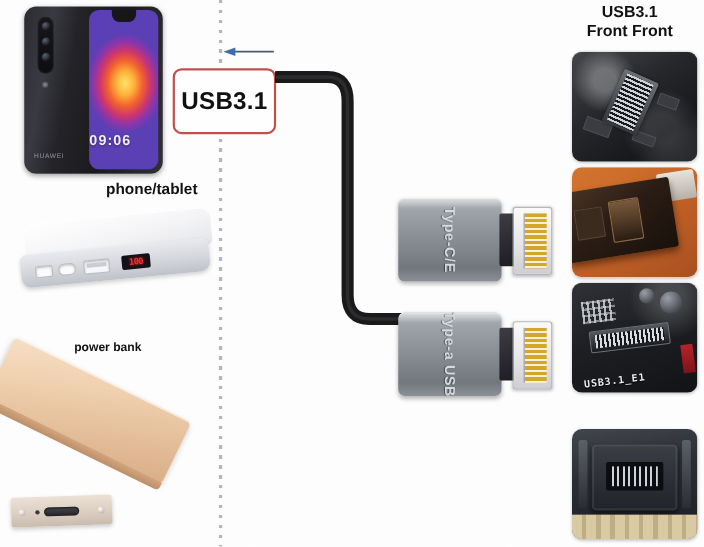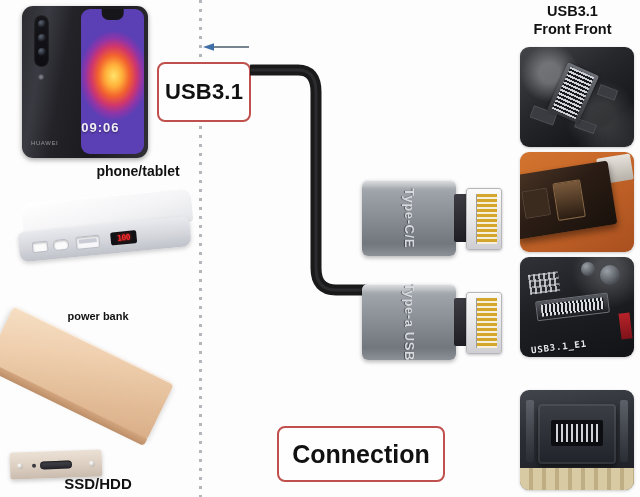--- a/index.html
+++ b/index.html
@@ -558,21 +558,20 @@
 
   <div id="ssd-wrap">
     <div class="ssd-body"></div>
     <div class="ssd-end">
       <div class="screw l"></div>
       <div class="dot"></div>
       <div class="cport"></div>
       <div class="screw r"></div>
     </div>
   </div>
-  <div class="caption" id="cap-ssd">SSD/HDD</div>
 
   <svg class="arrow-left" viewBox="0 0 46 10">
     <line x1="8" y1="5" x2="46" y2="5" stroke="#4a5b6b" stroke-width="1.6"></line>
     <polygon points="0,5 11,1.2 11,8.8" fill="#3f6fa8"></polygon>
   </svg>
 
   <div class="callout" id="callout-usb31">
     <span>USB3.1</span>
   </div>
 
@@ -640,17 +639,14 @@
     <div class="pcb-socket">
       <div class="rail l"></div>
       <div class="rail r"></div>
       <div class="shroud">
         <div class="cavity"></div>
       </div>
       <div class="tan"></div>
     </div>
   </div>
 
-  <div class="callout" id="callout-connection">
-    <span>Connection</span>
-  </div>
 
 </div>
 
 </body></html>

